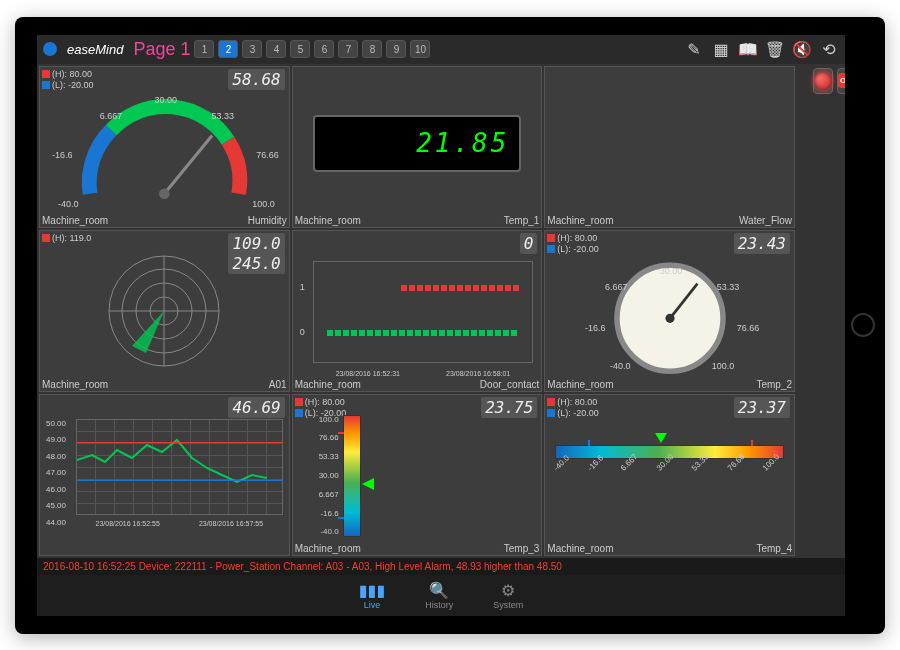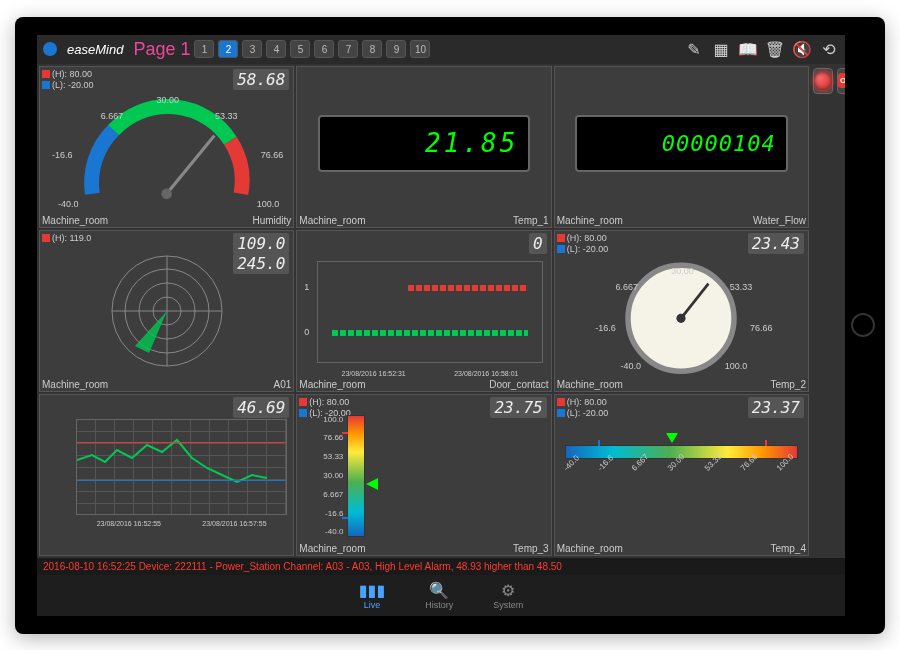--- a/index.html
+++ b/index.html
@@ -7,21 +7,21 @@
   .tablet { width: 870px; height: 617px; background: #000; border-radius: 8px; padding: 18px 40px 18px 22px; position: relative; box-shadow: 0 4px 20px rgba(0,0,0,.3); }
   .home-btn { position: absolute; right: 10px; top: 50%; transform: translateY(-50%); width: 24px; height: 24px; border: 2px solid #333; border-radius: 50%; }
   .screen { width: 100%; height: 100%; background: #333; display: flex; flex-direction: column; }
   .topbar { display: flex; align-items: center; gap: 4px; padding: 4px 6px; background: #2a2a2a; }
   .dot { width: 14px; height: 14px; border-radius: 50%; background: #1976d2; }
   .logo { color: #fff; font-style: italic; font-size: 13px; margin: 0 6px; }
   .page-lbl { color: #ec4899; font-size: 18px; }
   .page-btn { width: 20px; height: 18px; background: #444; color: #bbb; border: 1px solid #555; border-radius: 3px; font-size: 10px; display: flex; align-items: center; justify-content: center; cursor: pointer; }
   .page-btn.active { background: #1976d2; color: #fff; }
   .tb-icon { width: 20px; height: 18px; margin-left: 3px; display: flex; align-items: center; justify-content: center; color: #ccc; cursor: pointer; }
-  .content { flex: 1; display: flex; gap: 2px; padding: 2px; overflow: hidden; justify-content: center; }
+  .content { flex: 1; display: flex; gap: 16px; padding: 2px; overflow: hidden; justify-content: center; }
   .grid { flex: 1; display: grid; grid-template-columns: repeat(3,1fr); grid-template-rows: repeat(3,1fr); gap: 2px; }
   .panel { background: #3d3d3d; border: 1px solid #555; position: relative; overflow: hidden; }
   .panel-hdr { position: absolute; bottom: 1px; left: 2px; right: 2px; display: flex; justify-content: space-between; color: #ccc; font-size: 10px; }
   .value-lcd { position: absolute; top: 2px; right: 4px; background: #555; color: #eee; font-family: monospace; font-size: 16px; font-style: italic; padding: 1px 4px; border-radius: 2px; }
   .legend { position: absolute; top: 2px; left: 2px; color: #ccc; font-size: 9px; line-height: 11px; }
   .legend .sq { display: inline-block; width: 8px; height: 8px; margin-right: 2px; vertical-align: middle; }
   .red { background: #e53935; } .blue { background: #1976d2; }
   .seg-display { position: absolute; top: 30%; left: 8%; right: 8%; height: 36%; background: #000; border: 2px solid #666; border-radius: 4px; display: flex; align-items: center; justify-content: flex-end; padding-right: 10px; color: #0f0; font-family: monospace; font-size: 26px; letter-spacing: 3px; font-style: italic; }
   .sidebar { width: 32px; display: flex; flex-direction: row; gap: 4px; padding: 2px; }
   .side-btn { width: 28px; height: 26px; background: #444; border: 1px solid #666; border-radius: 4px; display: flex; align-items: center; justify-content: center; cursor: pointer; }
@@ -111,21 +111,20 @@
 
         <div class="panel">
           <div class="seg-display">21.85</div>
           <div class="panel-hdr">
               <span>Machine_room</span>
               <span>Temp_1</span>
             </div>
         </div>
 
         <div class="panel">
-          <div class="seg-display" style="font-size:22px;letter-spacing:1px">00000104</div>
           <div class="panel-hdr">
               <span>Machine_room</span>
               <span>Water_Flow</span>
             </div>
         </div>
 
         <div class="panel">
           <div class="legend">
               <div><span class="sq red"></span><span>(H): 119.0</span></div>
             </div>
@@ -184,20 +183,29 @@
           <div class="gauge-tick" style="bottom:20px;right:24%">100.0</div>
           <div class="panel-hdr">
               <span>Machine_room</span>
               <span>Temp_2</span>
             </div>
         </div>
 
         <div class="panel">
           <div class="value-lcd">46.69</div>
           <div class="trend">
+            <div class="trend-y">
+              <span>50.00</span>
+                <span>49.00</span>
+              <span>48.00</span>
+                <span>47.00</span>
+              <span>46.00</span>
+                <span>45.00</span>
+              <span>44.00</span>
+            </div>
             <div class="trend-area">
               <div style="position:absolute;top:24%;left:0;right:0;border-top:1px solid #e53935"></div>
               <div style="position:absolute;top:64%;left:0;right:0;border-top:1px solid #1976d2"></div>
               <svg style="width:100%;height:100%">
                   <polyline points="0,40 15,35 28,42 40,30 55,38 70,25 85,32 100,20 115,38 130,48 145,55 160,62 175,55 190,58" stroke="#00c853" stroke-width="2" fill="none"></polyline>
                 </svg>
             </div>
             <div class="trend-x">
                 <span>23/08/2016 16:52:55</span>
                 <span>23/08/2016 16:57:55</span>

